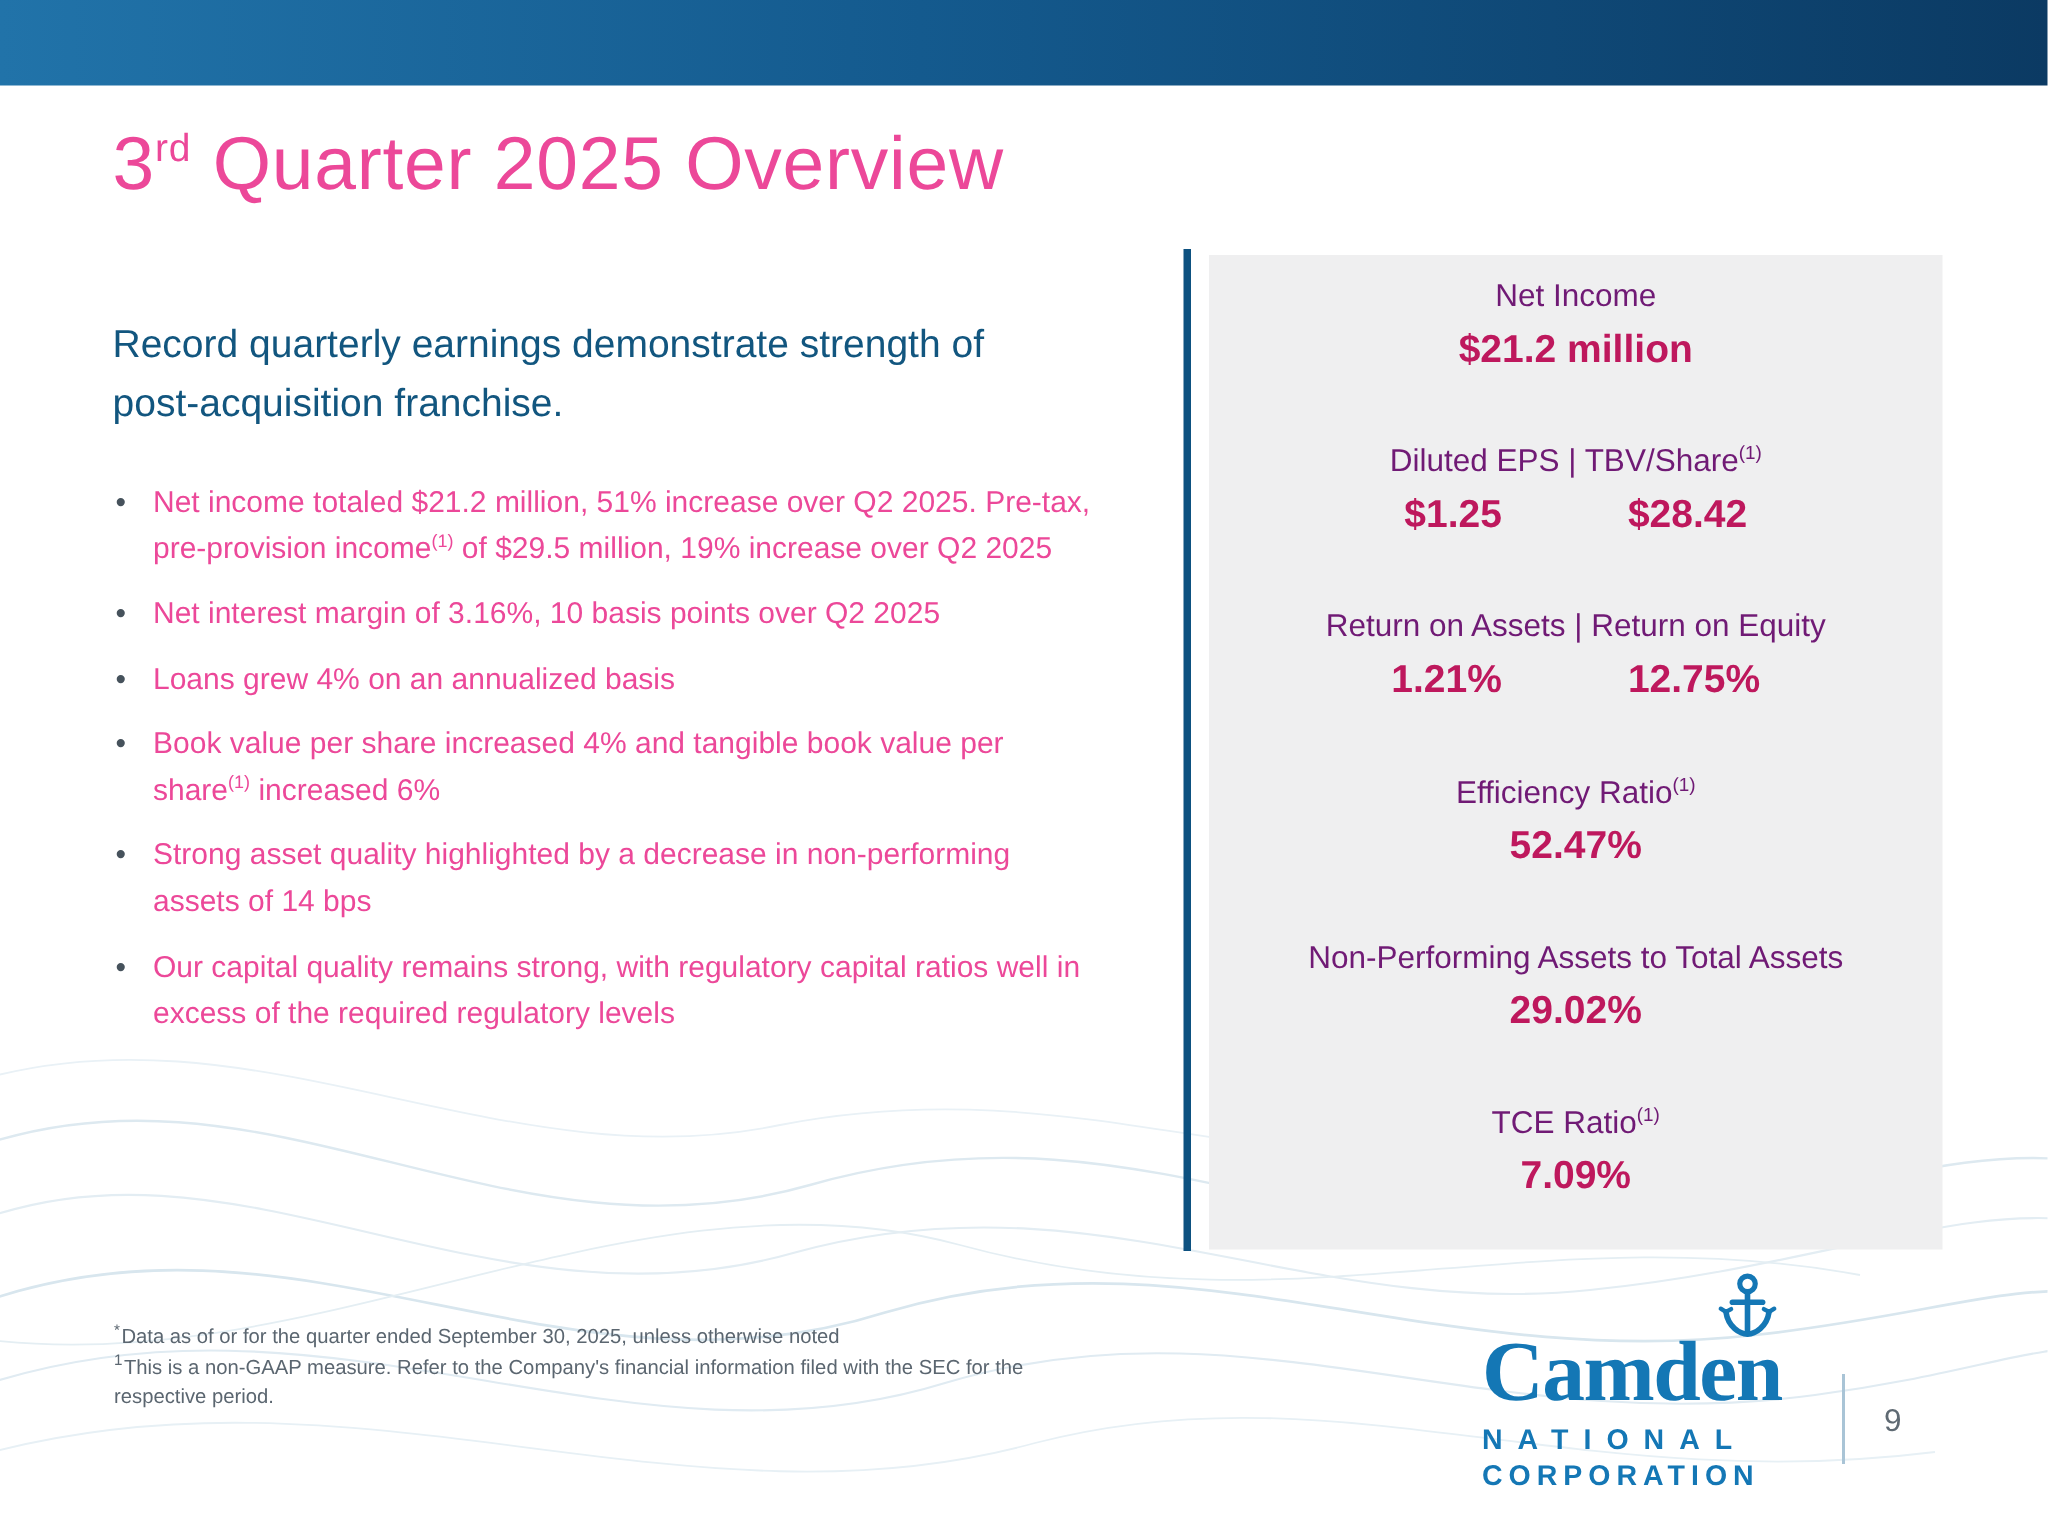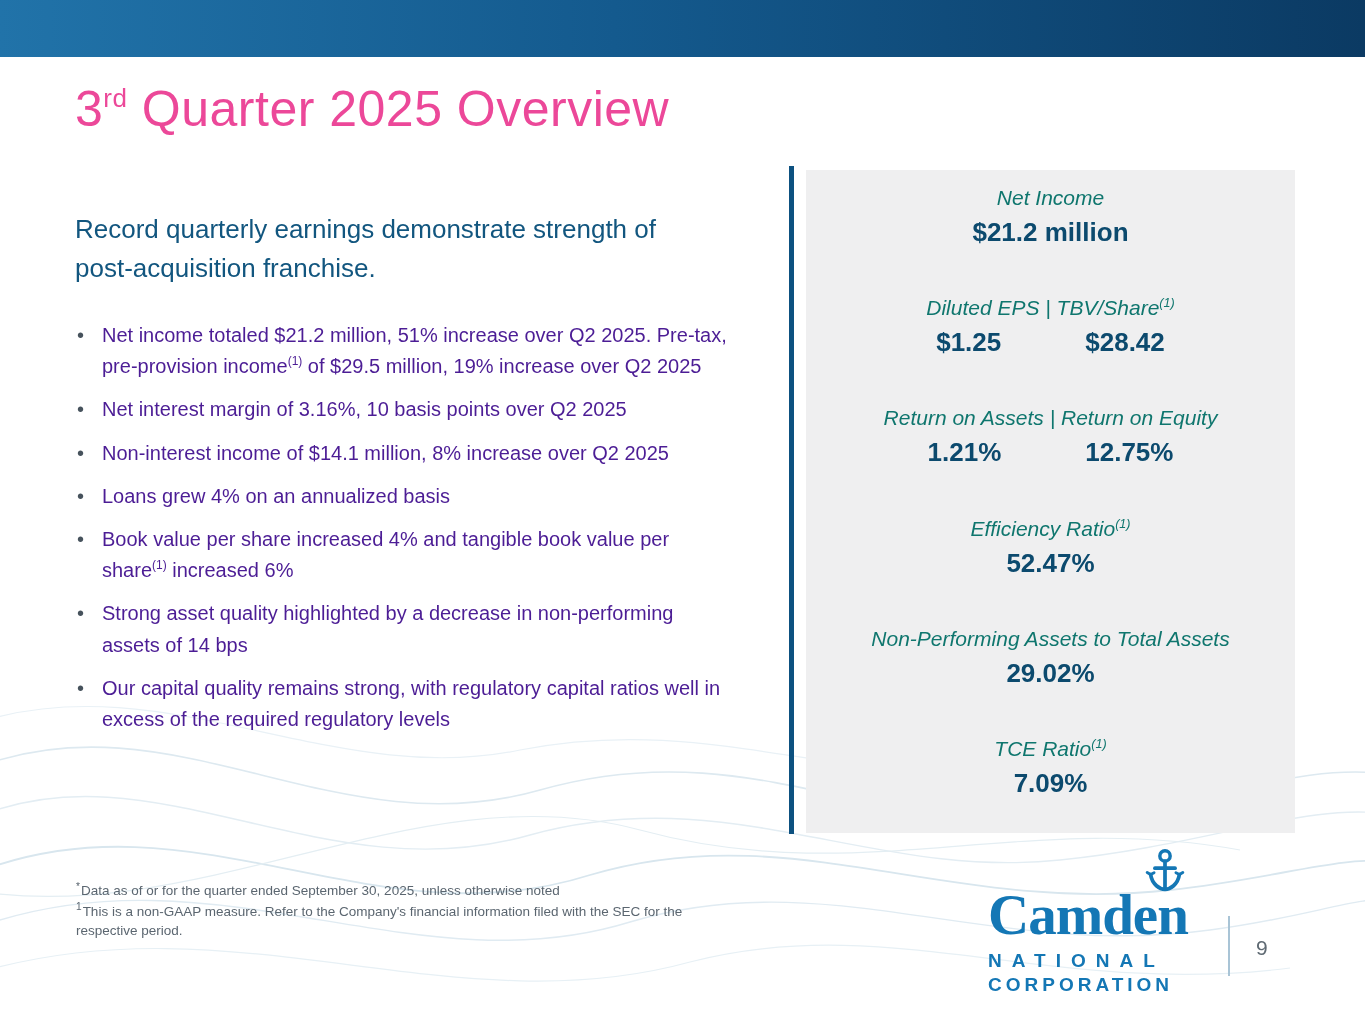--- a/index.html
+++ b/index.html
@@ -33,21 +33,21 @@
 
   
   .intro {
     position:absolute; left:75px; top:210px; width:610px;
     font-size:26px; line-height:1.5; color:#12567f;
   }
 
   
   .bullets {
     position:absolute; left:75px; top:320px; width:655px;
-    list-style:none; font-size:20px; line-height:1.56; color:#4c1d95;
+    list-style:none; font-size:20px; line-height:1.56; color:#ec4899;
   }
   .bullets li { position:relative; padding-left:27px; margin-bottom:12px; }
   .bullets li::before { content:"\2022"; position:absolute; left:2px; top:0; color:#46525c; }
   sup.fsup { font-size:0.6em; vertical-align:super; line-height:0; }
 
   
   .footnotes {
     position:absolute; left:75px; top:880px; width:640px;
     font-size:13.5px; line-height:1.45; color:#5b6670;
   }
@@ -56,23 +56,23 @@
 
   
   .panel-line { position:absolute; left:789px; top:166px; width:5px; height:668px; background:#0d5180; }
   .panel {
     position:absolute; left:806px; top:170px; width:489px; height:663px;
     background:#efeff0;
     display:flex; flex-direction:column; justify-content:space-between;
     padding:16px 8px 34px;
   }
   .metric { text-align:center; }
-  .metric-label { font-size:21px; color:#0f766e;font-style:italic; }
+  .metric-label { font-size:21px; color:#701a75; }
   .metric-values { display:flex; justify-content:center; gap:84px; margin-top:7px; }
-  .metric-value { font-size:26px; font-weight:700; color:#0c4a6e; }
+  .metric-value { font-size:26px; font-weight:700; color:#be185d; }
 
   
   .logo { position:absolute; left:988px; top:848px; width:220px; color:#1477b5; padding-top:38px; }
   .anchor { position:absolute; right:22px; top:0; width:42px; height:46px; }
   .wordmark {
     font-family:"Liberation Serif", serif; font-weight:700;
     font-size:57px; line-height:1.0; letter-spacing:-1px; color:#1477b5;
   }
   .logo-line2 { font-size:19px; font-weight:700; letter-spacing:10px; margin-top:7px; }
   .logo-line3 { font-size:19px; font-weight:700; letter-spacing:4px; margin-top:2px; }
@@ -100,21 +100,20 @@
 
   <div class="content">
 
     <h1 class="title"><span>3</span><sup>rd</sup><span> Quarter 2025 Overview</span></h1>
 
     <p class="intro">Record quarterly earnings demonstrate strength of post-acquisition franchise.</p>
 
     <ul class="bullets">
         <li><span>Net income totaled $21.2 million, 51% increase over Q2 2025. Pre-tax, pre-provision income</span><sup class="fsup">(1)</sup><span> of $29.5 million, 19% increase over Q2 2025</span></li>
         <li><span>Net interest margin of 3.16%, 10 basis points over Q2 2025</span></li>
-        <li><span>Non-interest income of $14.1 million, 8% increase over Q2 2025</span></li>
         <li><span>Loans grew 4% on an annualized basis</span></li>
         <li><span>Book value per share increased 4% and tangible book value per share</span><sup class="fsup">(1)</sup><span> increased 6%</span></li>
         <li><span>Strong asset quality highlighted by a decrease in non-performing assets of 14 bps</span></li>
         <li><span>Our capital quality remains strong, with regulatory capital ratios well in excess of the required regulatory levels</span></li>
       </ul>
 
     <div class="footnotes">
         <p><sup class="fn-marker">*</sup><span>Data as of or for the quarter ended September 30, 2025, unless otherwise noted</span></p>
         <p><sup class="fn-marker">1</sup><span>This is a non-GAAP measure. Refer to the Company's financial information filed with the SEC for the respective period.</span></p>
       </div>

